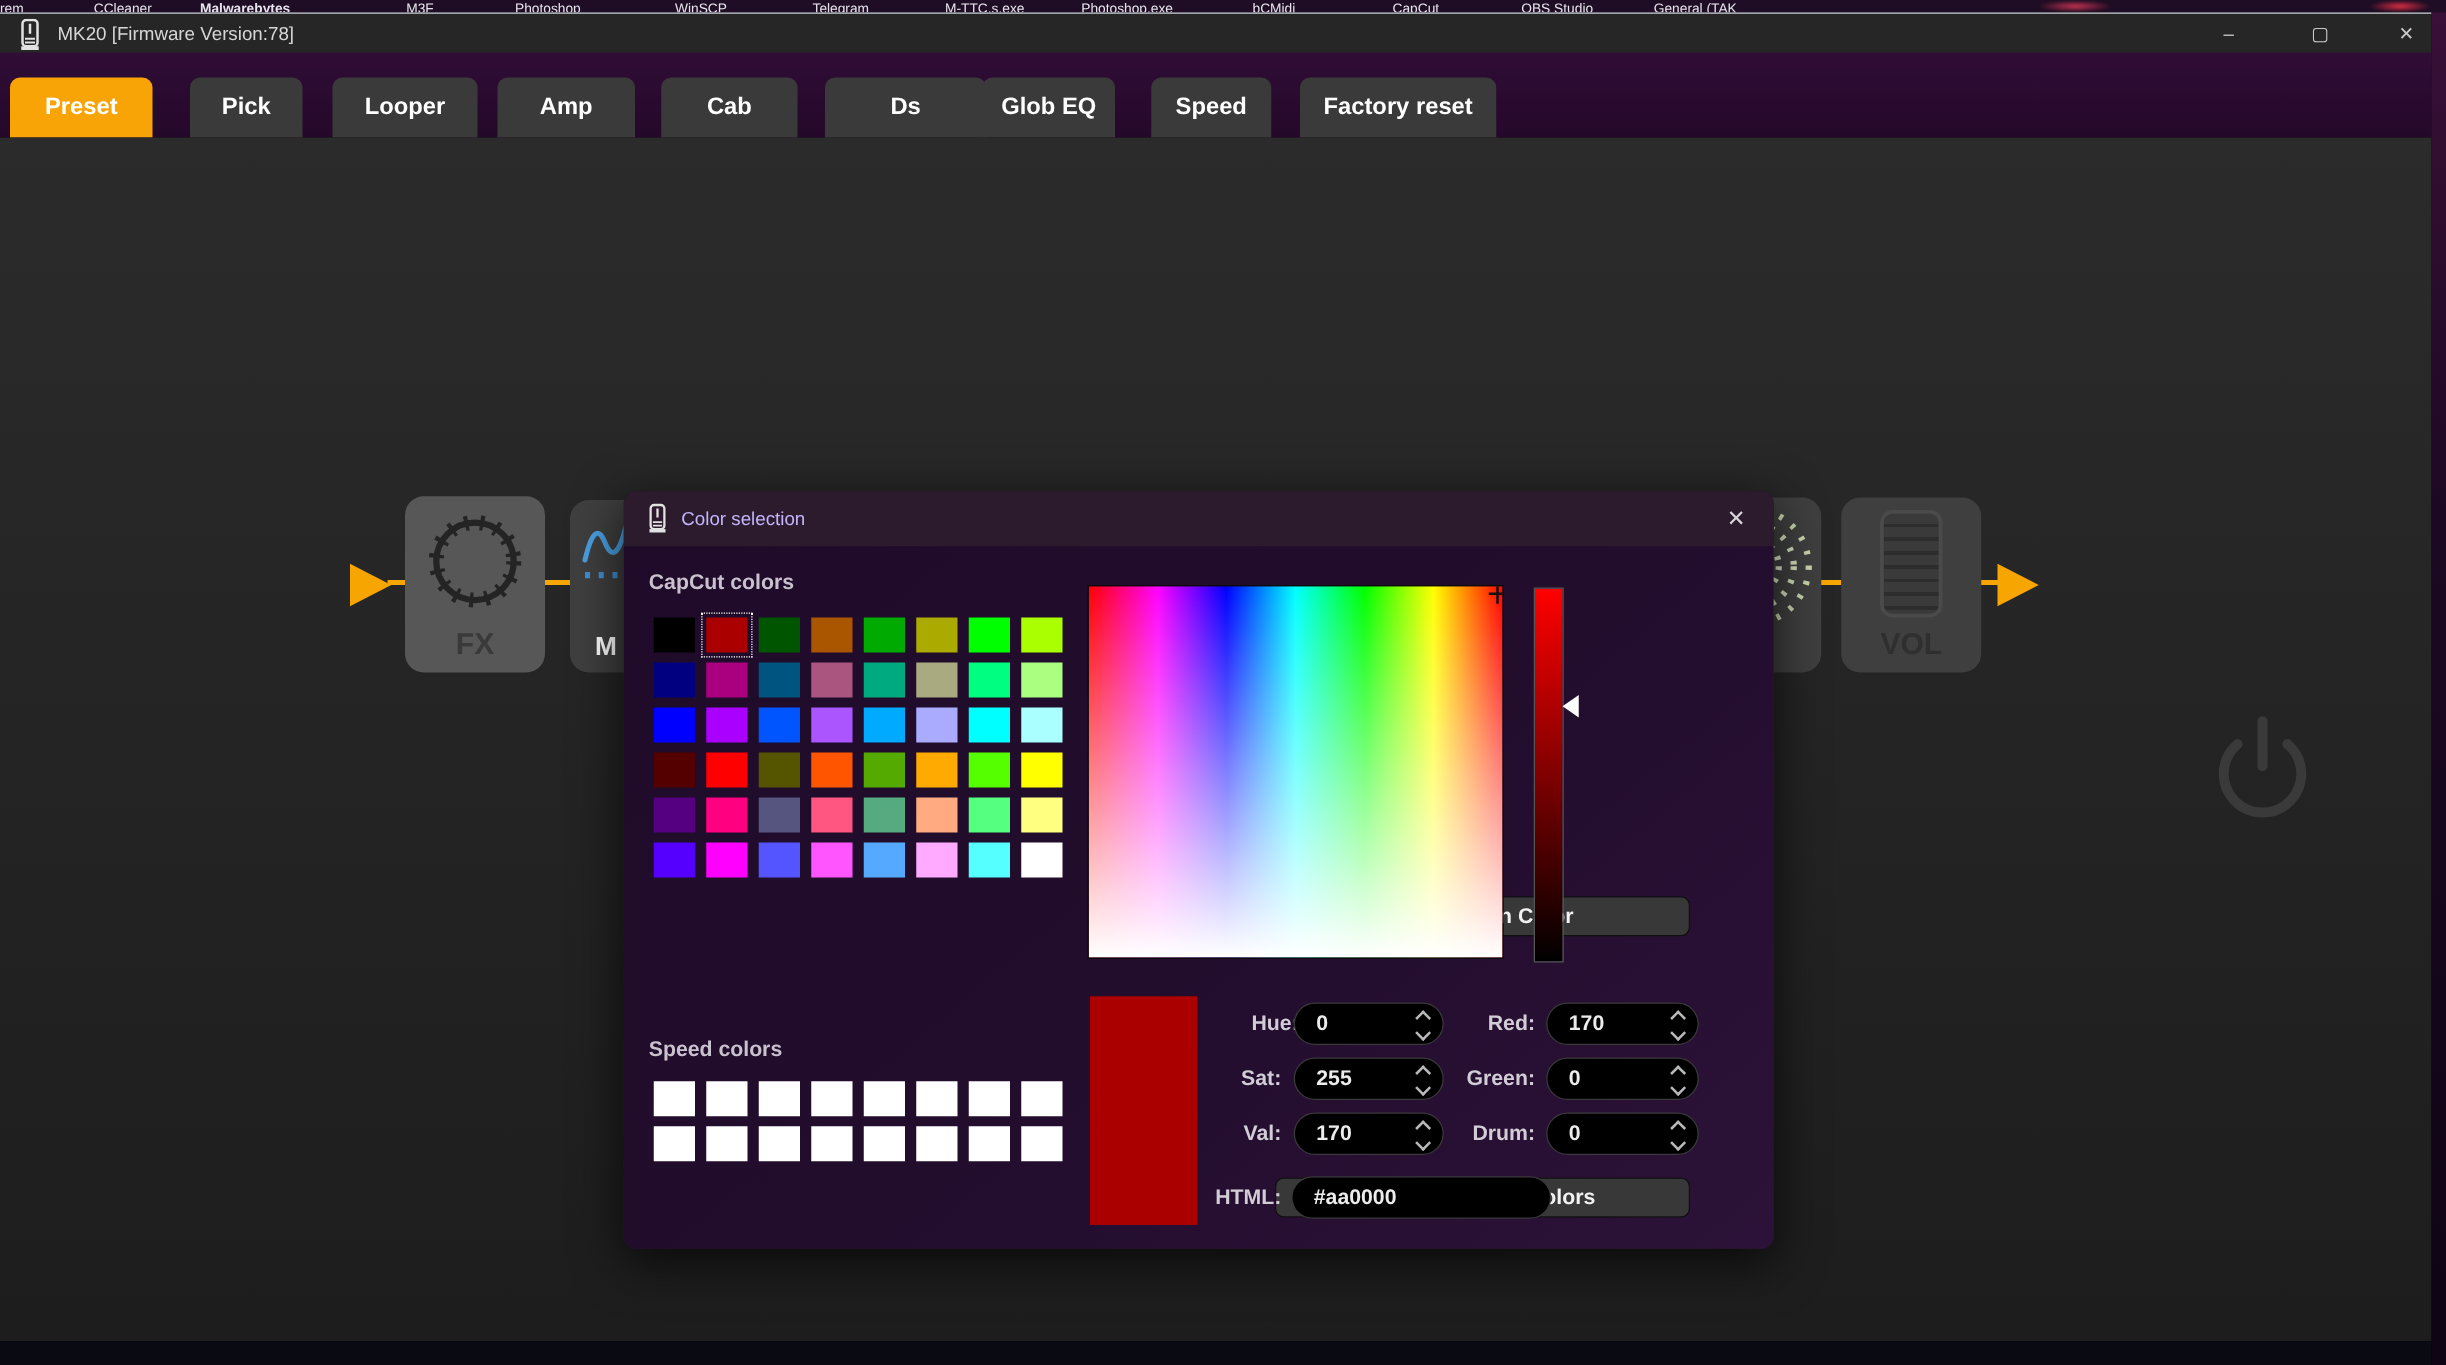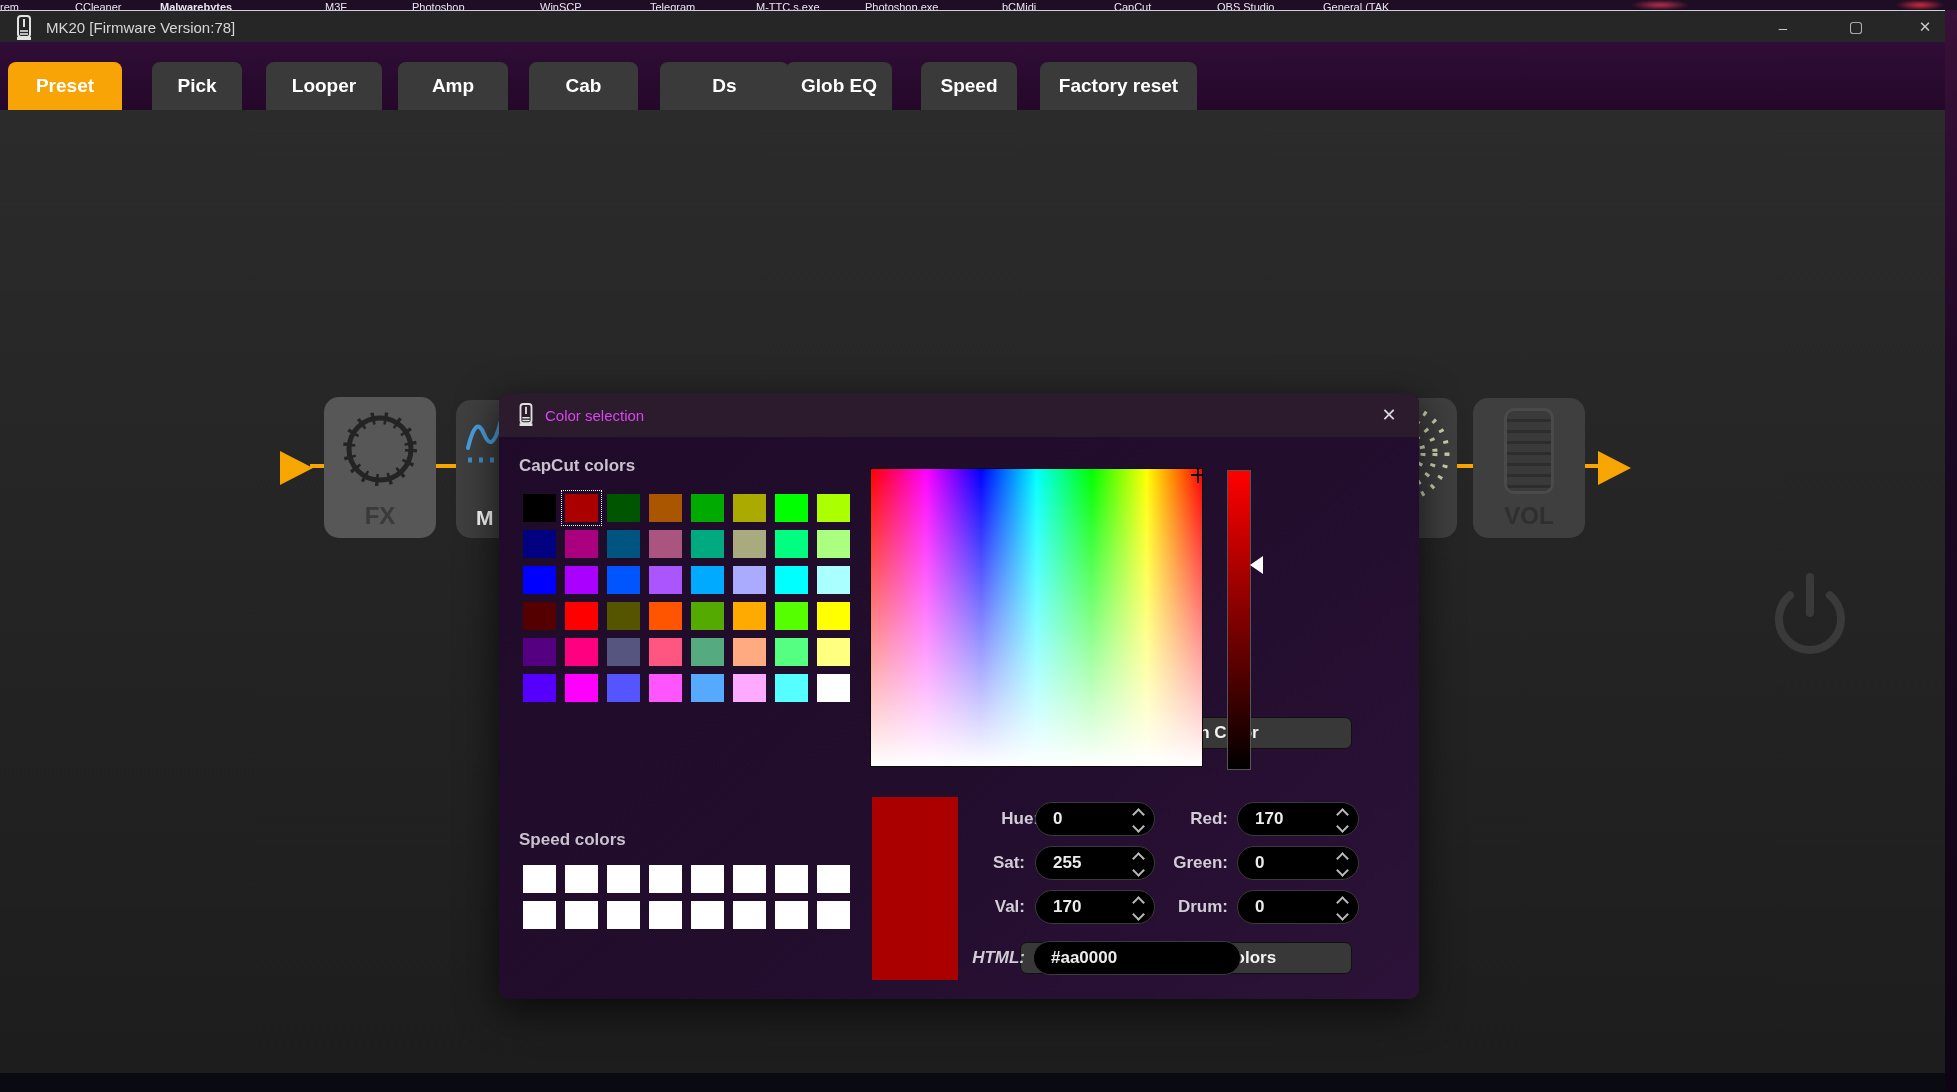--- a/index.html
+++ b/index.html
@@ -62,21 +62,21 @@
   #fx-dd{position:absolute;left:388px;top:30px;display:flex;flex-direction:column;gap:0;}
   #fx-dd .chevD{margin-top:-7px;}
   #divider{position:absolute;left:24px;top:679px;width:1864px;height:3px;background:#f7a500;}
   
   #dialog{position:absolute;left:499px;top:393px;width:920px;height:606px;z-index:50;border-radius:10px;
       background:linear-gradient(140deg,#1f0b29 0%,#220d2d 55%,#2c1238 100%);
       box-shadow:0 10px 40px rgba(0,0,0,.7);}
   #dialog-titlebar{position:absolute;left:0;top:0;width:100%;height:44px;background:#2b1b2d;
       border-radius:10px 10px 0 0;}
   #dialog-title{position:absolute;left:46px;top:0;height:44px;display:flex;align-items:center;
-      color:#d946ef;font-size:15px;}
+      color:#c4b5fd;font-size:15px;}
   #dialog-close{position:absolute;right:10px;top:0;width:40px;height:44px;display:flex;align-items:center;
       justify-content:center;color:#d8d4da;font-size:18px;}
   .dlg-heading{position:absolute;color:#c9c2ce;font-weight:bold;font-size:17px;}
   .swatch{position:absolute;width:33px;height:28px;}
   .swatch.selected{outline:1px dotted #fff;outline-offset:3px;}
   .dlg-btn{position:absolute;left:521px;width:330px;height:30px;background:#383838;border:1px solid #101010;
       border-radius:7px;color:#f2f2f2;font-weight:bold;font-size:17px;display:flex;align-items:center;
       justify-content:center;}
   #grad-square{position:absolute;left:870px;top:468px;width:331px;height:297px;border:1px solid #0a0a0a;
       background:linear-gradient(to bottom,rgba(255,255,255,0) 0%,#fff 100%),
@@ -385,19 +385,19 @@
       </div>
     </div>
     <div class="spin-label" style="left: 1133px; top: 890px; z-index: 51;">Drum:</div>
     <div class="spin-box" style="left: 1237px; top: 890px; width: 122px; z-index: 51;">
       <span>0</span>
       <div class="spin-arrows">
         <span class="chevU-s"></span>
         <span class="chevD-s"></span>
       </div>
     </div>
-    <div class="spin-label" style="left: 930px; top: 941px; z-index: 51; font-style: italic;">HTML:</div>
+    <div class="spin-label" style="left: 930px; top: 941px; z-index: 51;">HTML:</div>
     <div class="spin-box" style="left: 1033px; top: 941px; width: 208px; z-index: 51;">
       <span>#aa0000</span>
     </div>
   </div>
 
 <div id="bottom-strip"></div>
 
 </body></html>

